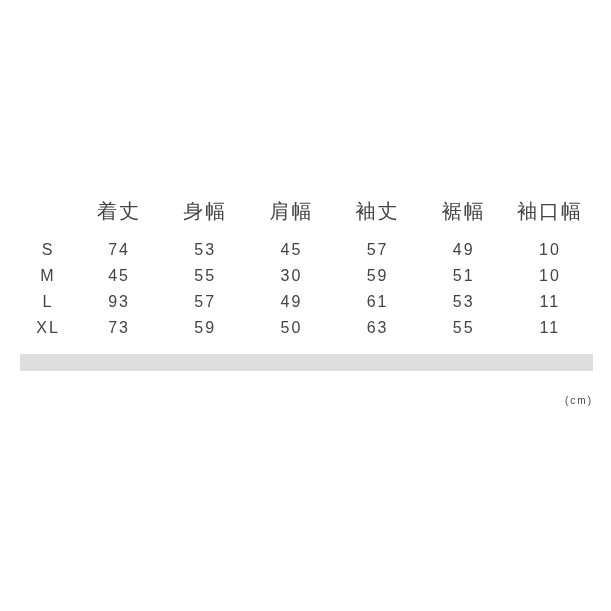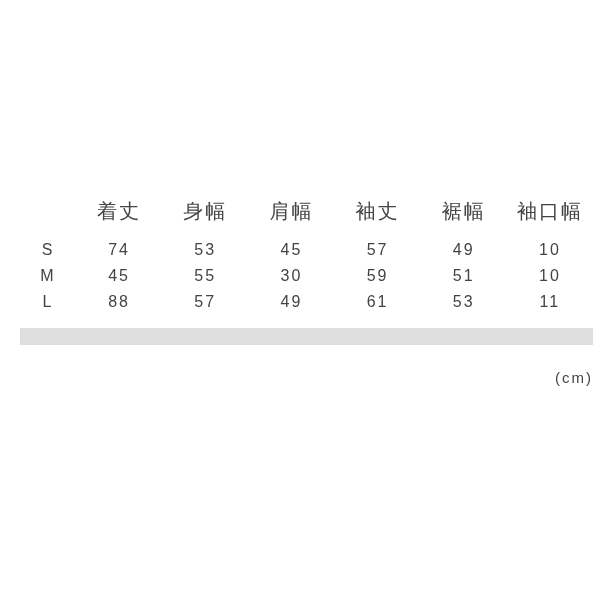--- a/index.html
+++ b/index.html
@@ -43,21 +43,21 @@
   .divider-bar {
     margin-top: 13px;
     height: 17px;
     width: 100%;
     background: #dedede;
   }
   .unit-row {
     margin-top: 24px;
     text-align: right;
     color: #444444;
-    font-size: 15px;
+    font-size: 10px;
     letter-spacing: 2px;
   }
 </style>
 </head>
 <body>
 
 <div class="chart-wrap">
 
   <table class="size-table">
     <colgroup>
@@ -94,25 +94,34 @@
         <td>M</td>
         <td>45</td>
         <td>55</td>
         <td>30</td>
         <td>59</td>
         <td>51</td>
         <td>10</td>
       </tr>
       <tr>
         <td>L</td>
-        <td>88</td>
+        <td>93</td>
         <td>57</td>
         <td>49</td>
         <td>61</td>
         <td>53</td>
+        <td>11</td>
+      </tr>
+      <tr>
+        <td>XL</td>
+        <td>73</td>
+        <td>59</td>
+        <td>50</td>
+        <td>63</td>
+        <td>55</td>
         <td>11</td>
       </tr>
     </tbody>
   </table>
 
   <div class="divider-bar"></div>
 
   <div class="unit-row">
     <span>(cm)</span>
   </div>

